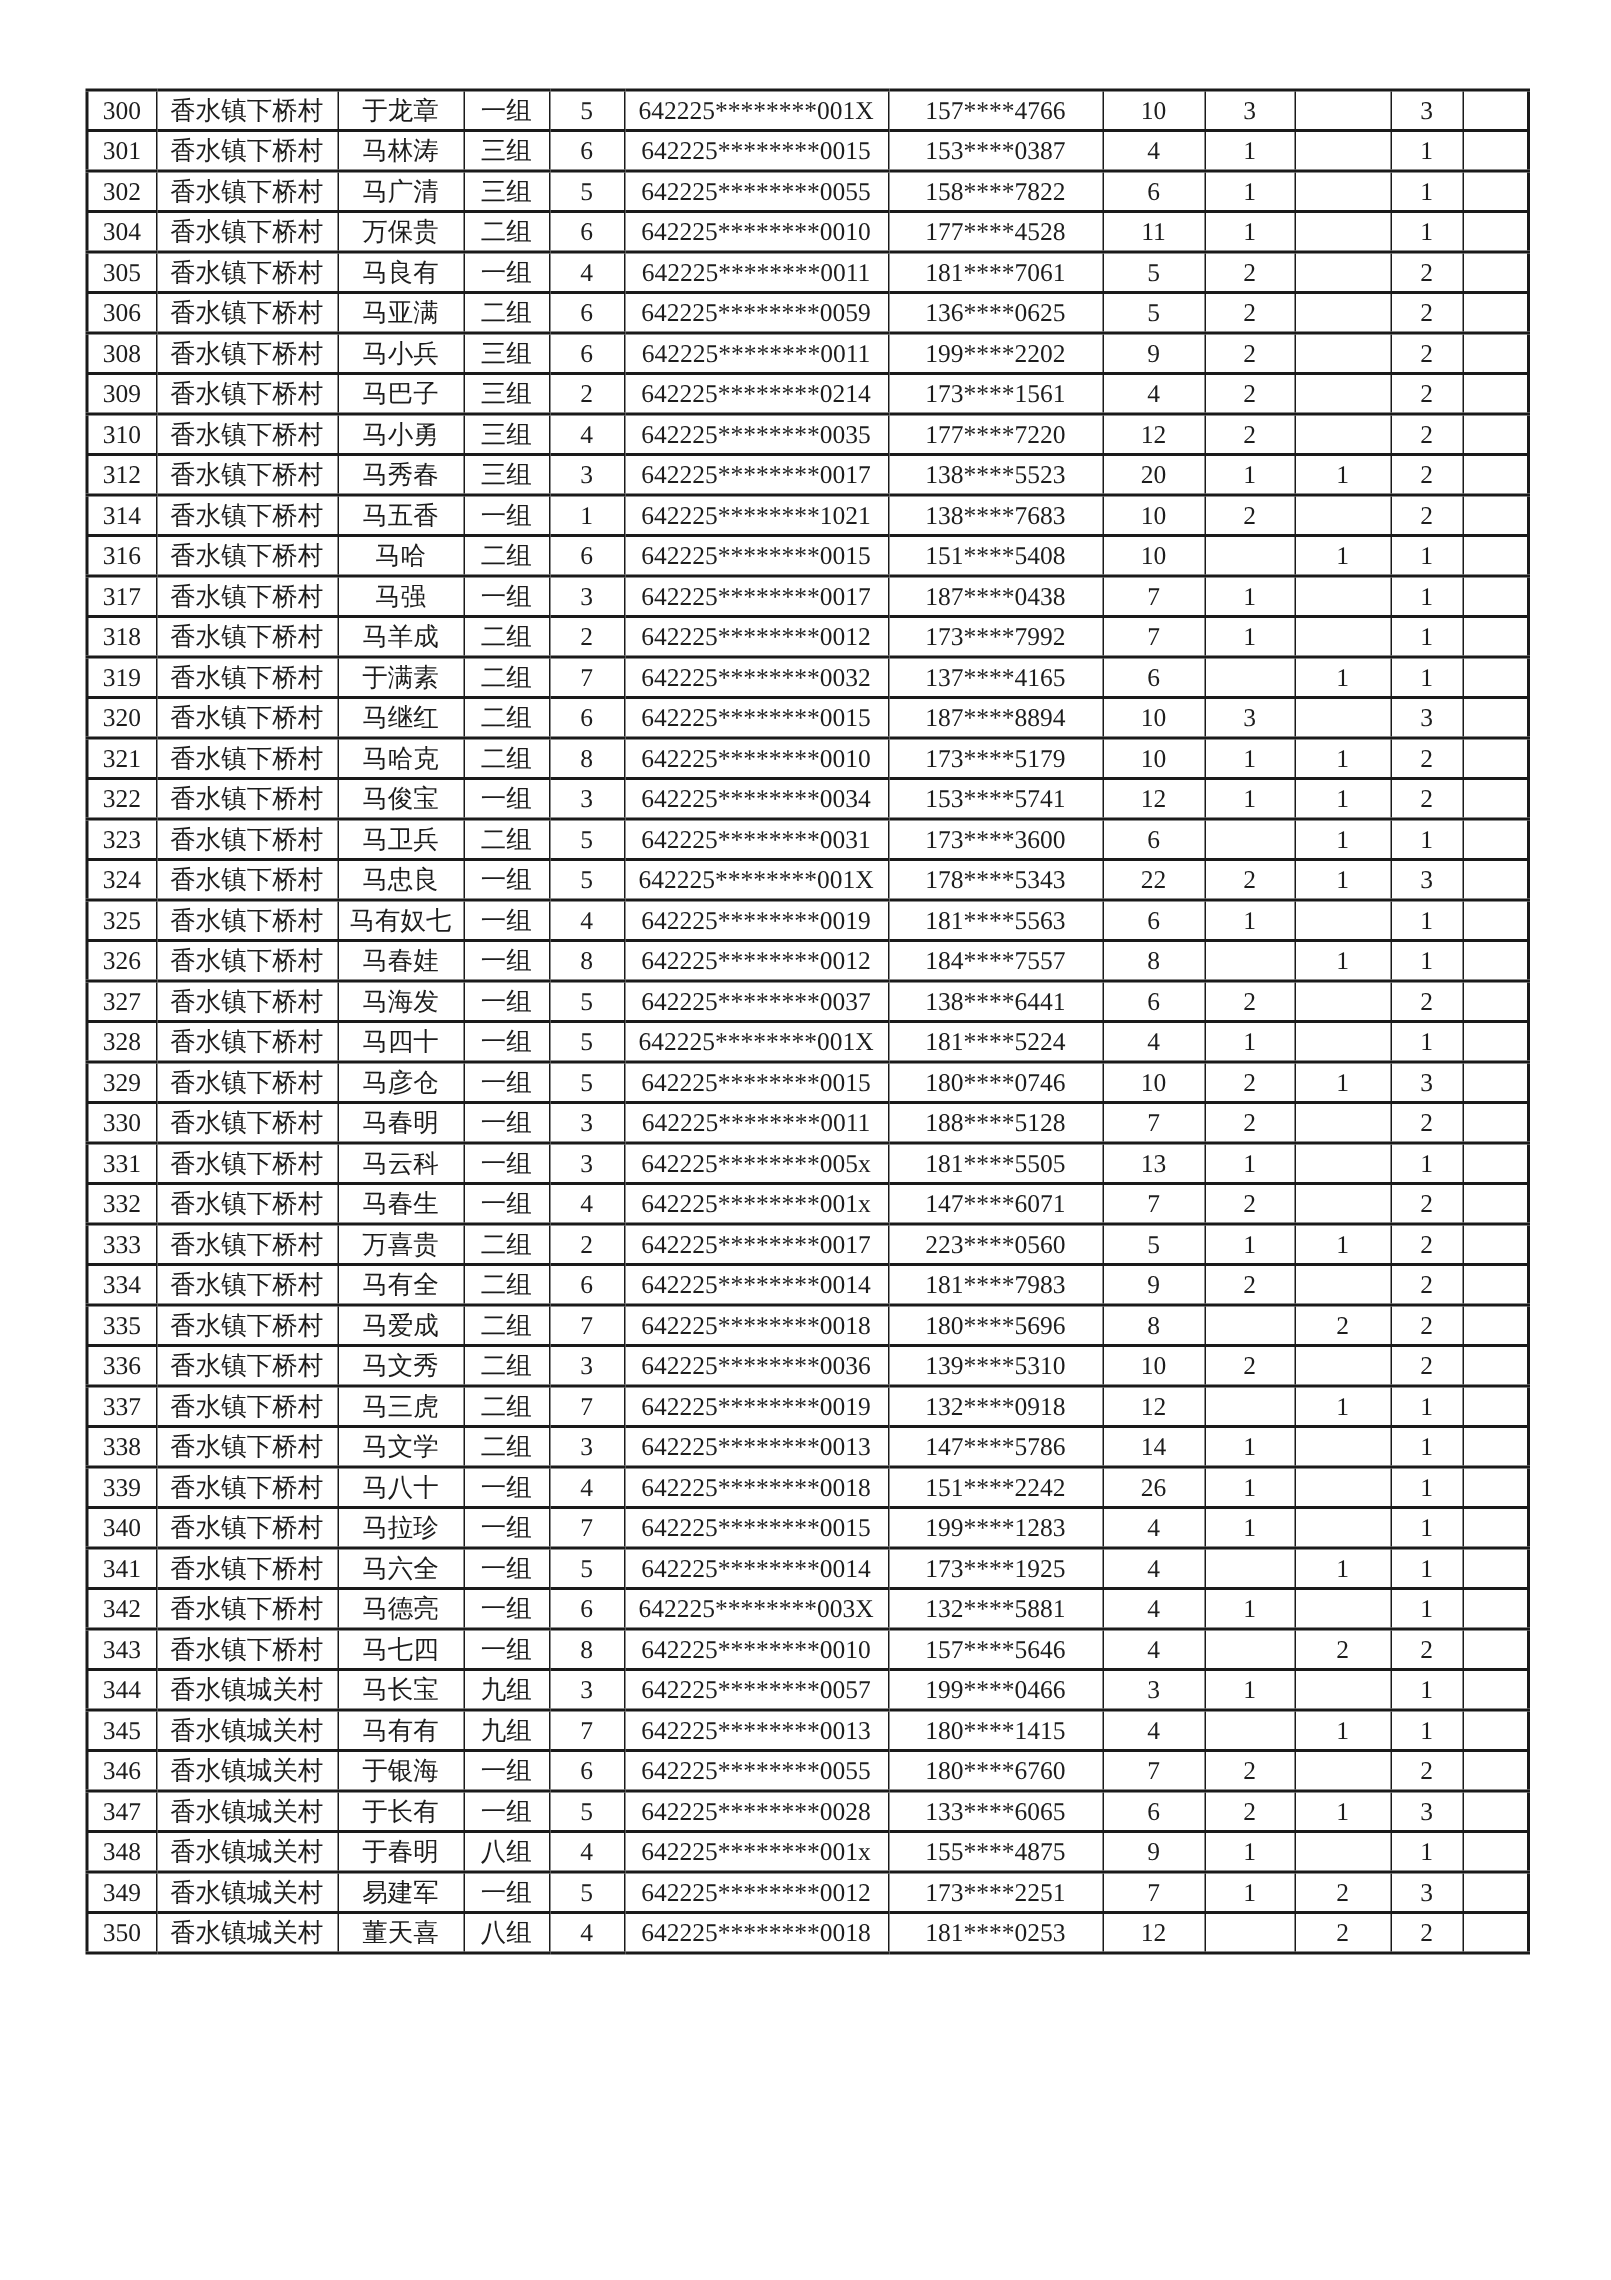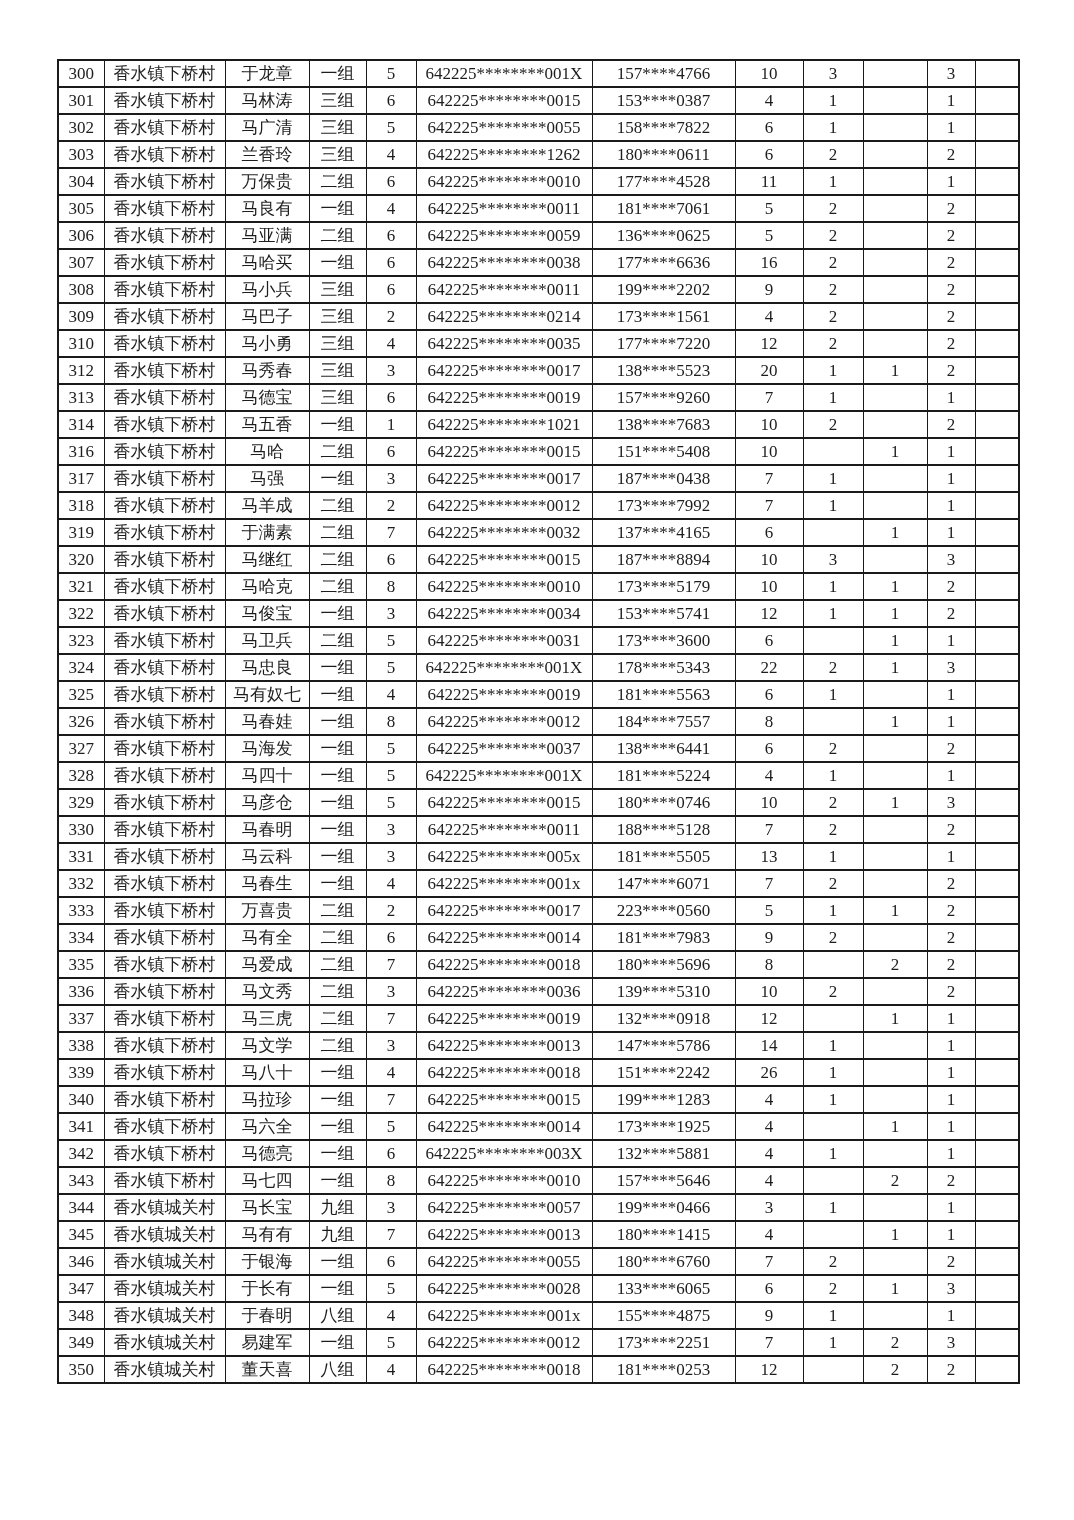--- a/index.html
+++ b/index.html
@@ -89,34 +89,20 @@
           <td>5</td>
           <td>642225********0055</td>
           <td>158****7822</td>
           <td>6</td>
           <td>1</td>
           <td></td>
           <td>1</td>
           <td></td>
         </tr>
         <tr>
-          <td>303</td>
-          <td>香水镇下桥村</td>
-          <td>兰香玲</td>
-          <td>三组</td>
-          <td>4</td>
-          <td>642225********1262</td>
-          <td>180****0611</td>
-          <td>6</td>
-          <td>2</td>
-          <td></td>
-          <td>2</td>
-          <td></td>
-        </tr>
-        <tr>
           <td>304</td>
           <td>香水镇下桥村</td>
           <td>万保贵</td>
           <td>二组</td>
           <td>6</td>
           <td>642225********0010</td>
           <td>177****4528</td>
           <td>11</td>
           <td>1</td>
           <td></td>
@@ -145,34 +131,20 @@
           <td>6</td>
           <td>642225********0059</td>
           <td>136****0625</td>
           <td>5</td>
           <td>2</td>
           <td></td>
           <td>2</td>
           <td></td>
         </tr>
         <tr>
-          <td>307</td>
-          <td>香水镇下桥村</td>
-          <td>马哈买</td>
-          <td>一组</td>
-          <td>6</td>
-          <td>642225********0038</td>
-          <td>177****6636</td>
-          <td>16</td>
-          <td>2</td>
-          <td></td>
-          <td>2</td>
-          <td></td>
-        </tr>
-        <tr>
           <td>308</td>
           <td>香水镇下桥村</td>
           <td>马小兵</td>
           <td>三组</td>
           <td>6</td>
           <td>642225********0011</td>
           <td>199****2202</td>
           <td>9</td>
           <td>2</td>
           <td></td>
@@ -212,34 +184,20 @@
           <td>香水镇下桥村</td>
           <td>马秀春</td>
           <td>三组</td>
           <td>3</td>
           <td>642225********0017</td>
           <td>138****5523</td>
           <td>20</td>
           <td>1</td>
           <td>1</td>
           <td>2</td>
-          <td></td>
-        </tr>
-        <tr>
-          <td>313</td>
-          <td>香水镇下桥村</td>
-          <td>马德宝</td>
-          <td>三组</td>
-          <td>6</td>
-          <td>642225********0019</td>
-          <td>157****9260</td>
-          <td>7</td>
-          <td>1</td>
-          <td></td>
-          <td>1</td>
           <td></td>
         </tr>
         <tr>
           <td>314</td>
           <td>香水镇下桥村</td>
           <td>马五香</td>
           <td>一组</td>
           <td>1</td>
           <td>642225********1021</td>
           <td>138****7683</td>

